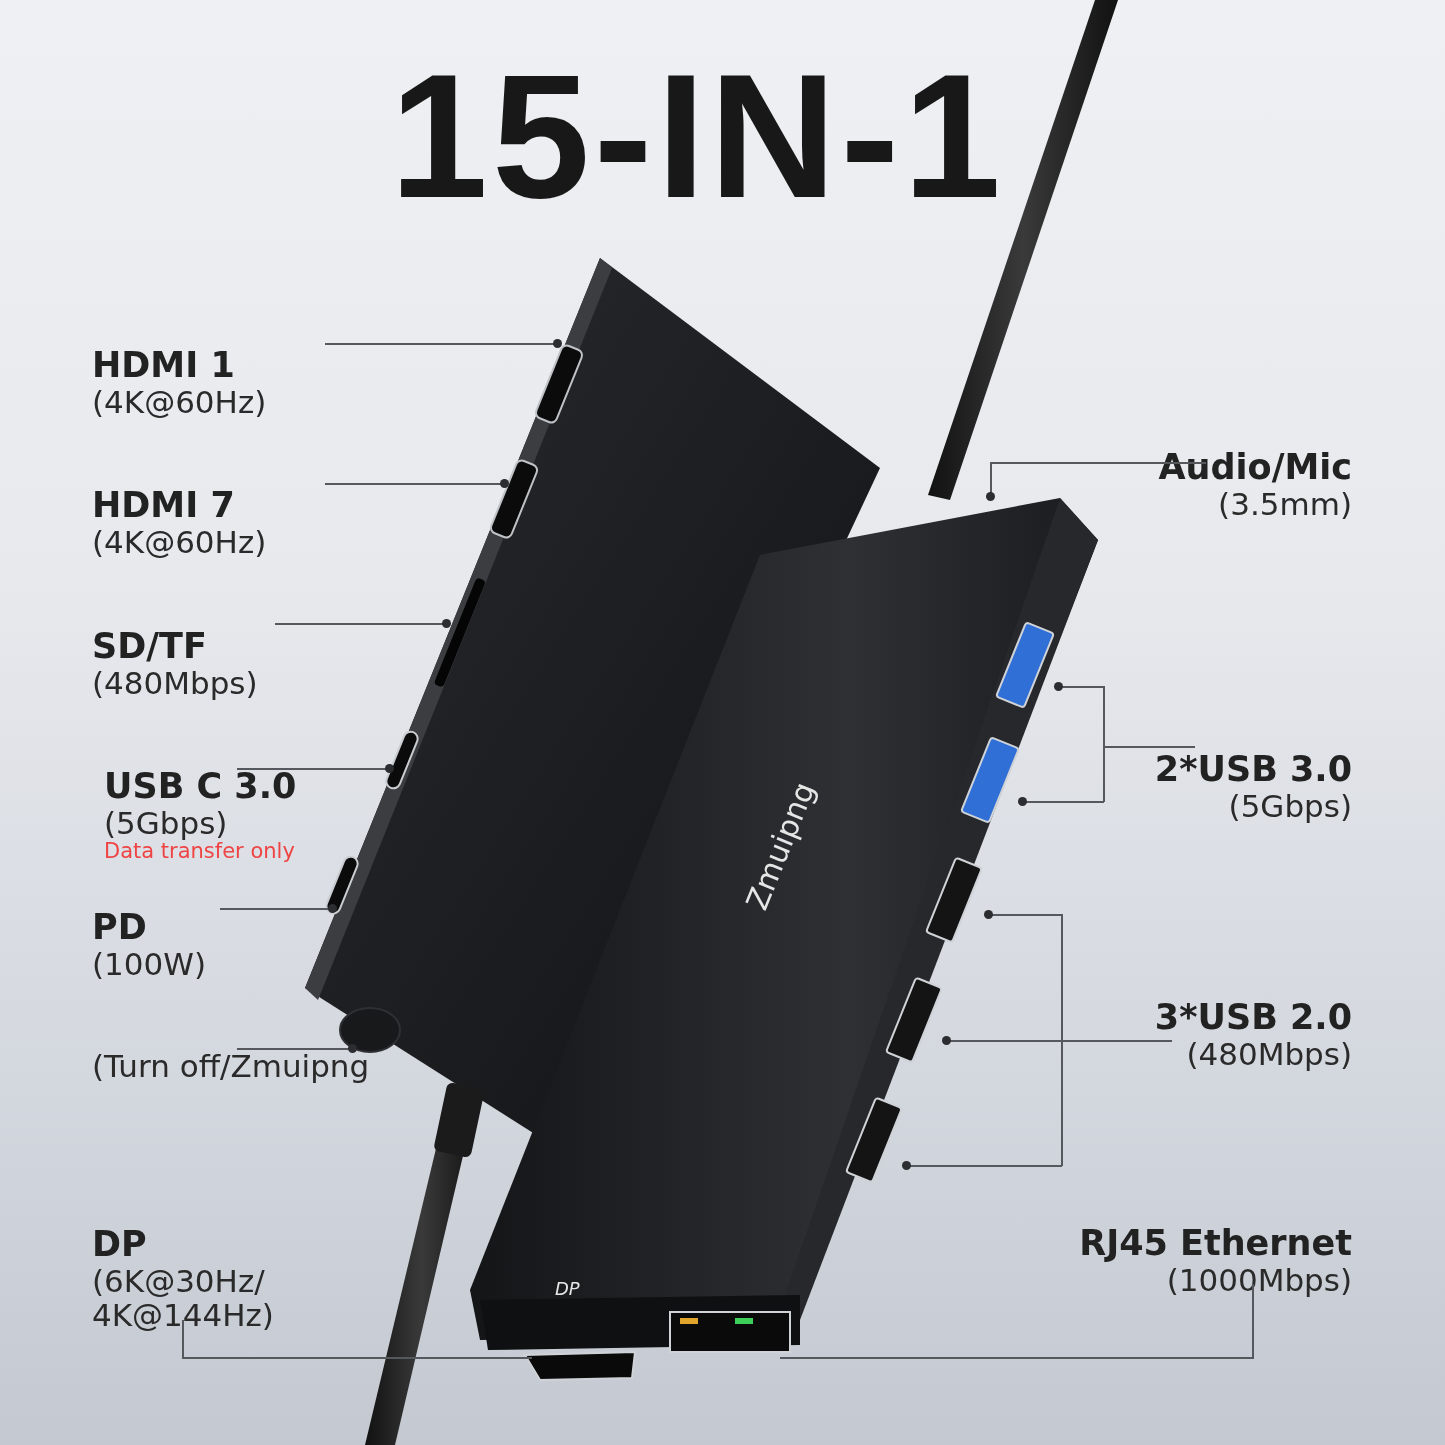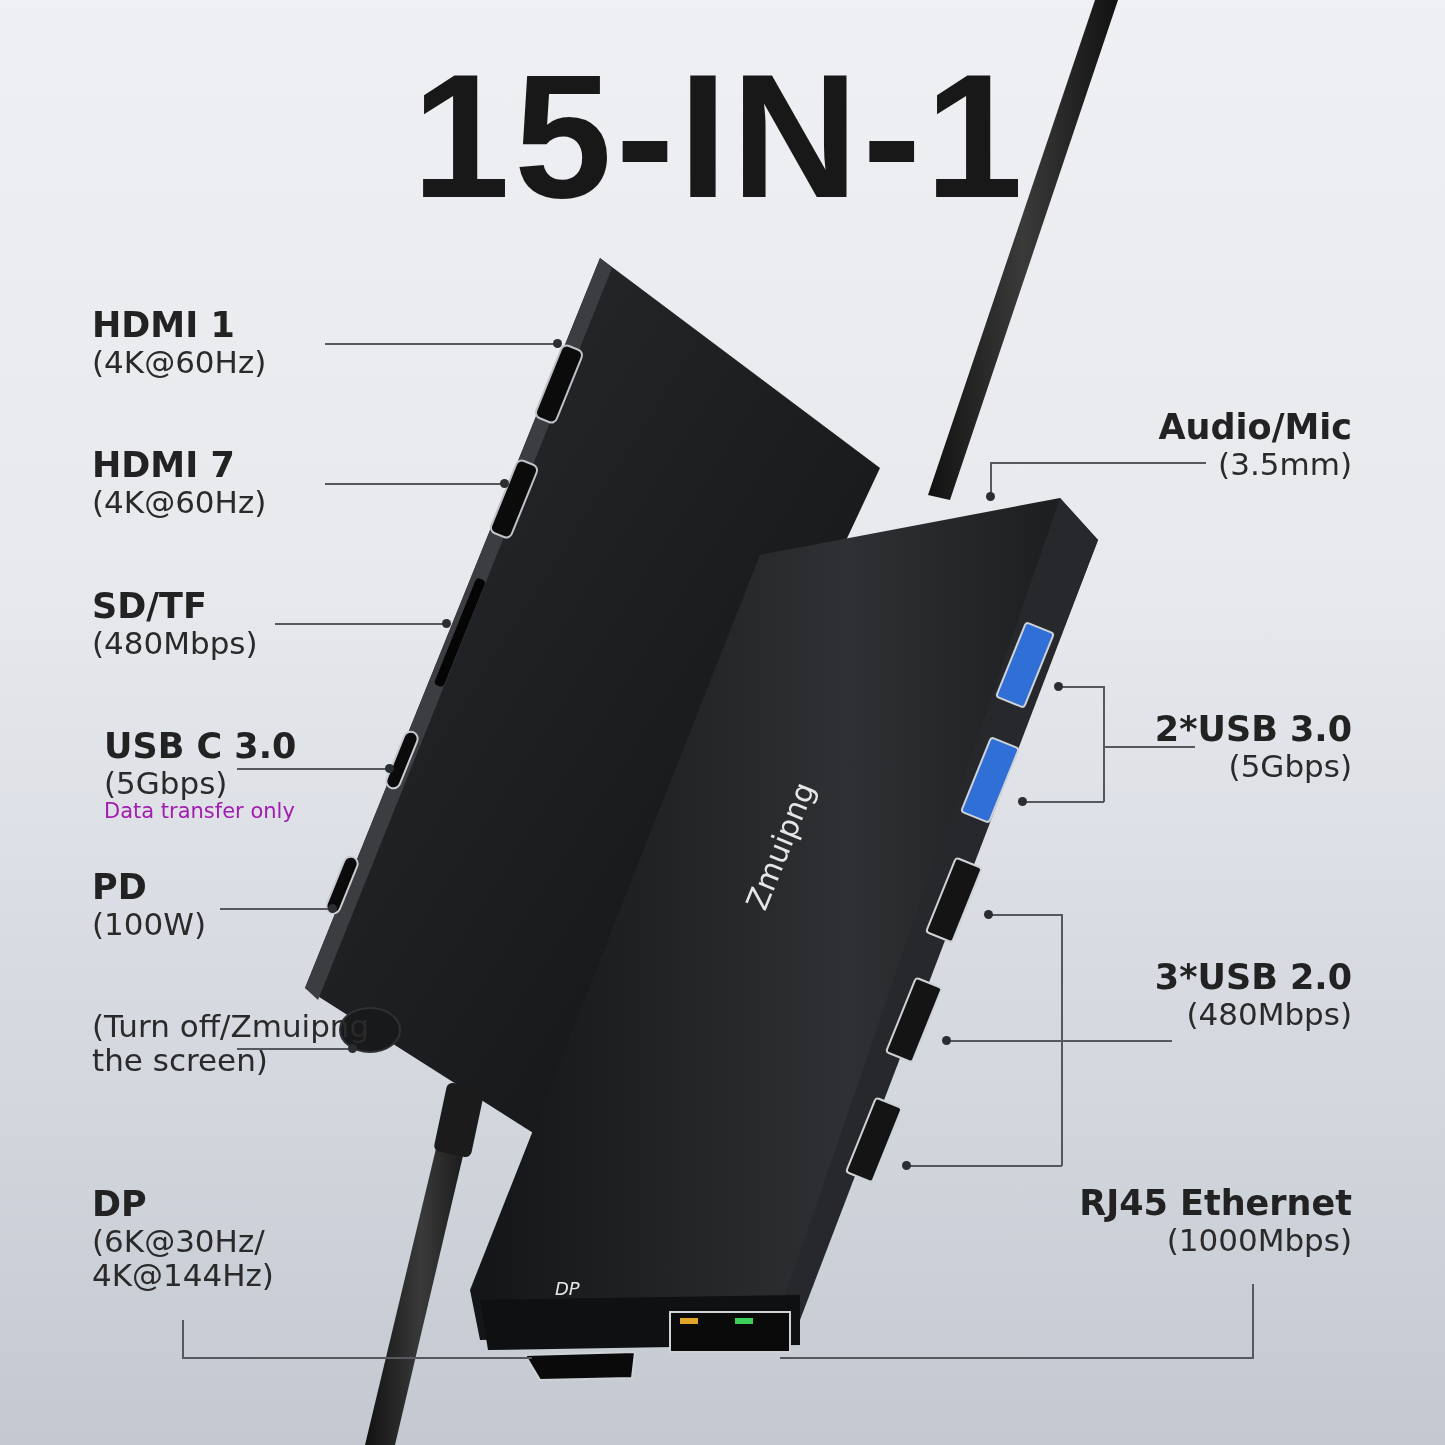--- a/index.html
+++ b/index.html
@@ -1,23 +1,23 @@
 <!DOCTYPE html>
 <html><head>
 <meta charset="utf-8">
 <style>
   html,body{margin:0;padding:0;}
   body{width:1445px;height:1445px;overflow:hidden;position:relative;
     background:linear-gradient(180deg,#eef0f3 0%,#e7e9ed 40%,#d3d7de 75%,#c4c9d1 100%);
     font-family:"DejaVu Sans","Liberation Sans",sans-serif;color:#1c1c1e;}
-  .title{position:absolute;left:412px;top:48px;font-family:"Liberation Sans",sans-serif;font-weight:700;font-size:176px;letter-spacing:4px;line-height:1;color:#181818;}
-  .label{position:absolute;line-height:1.1;}
+  .title{position:absolute;left:390px;top:48px;font-family:"Liberation Sans",sans-serif;font-weight:700;font-size:176px;letter-spacing:4px;line-height:1;color:#181818;}
+  .label{position:absolute;line-height:1.1;margin-top:40px;}
   .label .h{font-weight:700;font-size:35px;color:#222;}
   .label .s{font-size:31px;color:#2a2a2a;font-weight:400;}
-  .label .n{font-size:21px;color:#a21caf;}
+  .label .n{font-size:21px;color:#ef4444;}
   .label.r{text-align:right;}
   .ln{position:absolute;background:#55585d;}
   .dot{position:absolute;width:9px;height:9px;border-radius:50%;background:#2b2d30;}
   svg{position:absolute;left:0;top:0;}
 </style>
 </head>
 <body>
 
 <div class="title">15-IN-1</div>
 
@@ -105,21 +105,20 @@
 
 <div class="label" style="left:92px;top:868px">
   <div class="h">PD</div>
   <div class="s">(100W)</div>
 </div>
 <div class="ln" style="left:220px;top:908px;width:112px;height:2px"></div>
 <div class="dot" style="left:328px;top:904px"></div>
 
 <div class="label" style="left:92px;top:1009px">
   <div class="s">(Turn off/Zmuipng</div>
-  <div class="s">the screen)</div>
 </div>
 <div class="ln" style="left:237px;top:1048px;width:115px;height:2px"></div>
 <div class="dot" style="left:348px;top:1044px"></div>
 
 <div class="label" style="left:92px;top:1185px">
   <div class="h">DP</div>
   <div class="s">(6K@30Hz/</div>
   <div class="s">4K@144Hz)</div>
 </div>
 <div class="ln" style="left:182px;top:1320px;width:2px;height:38px"></div>

